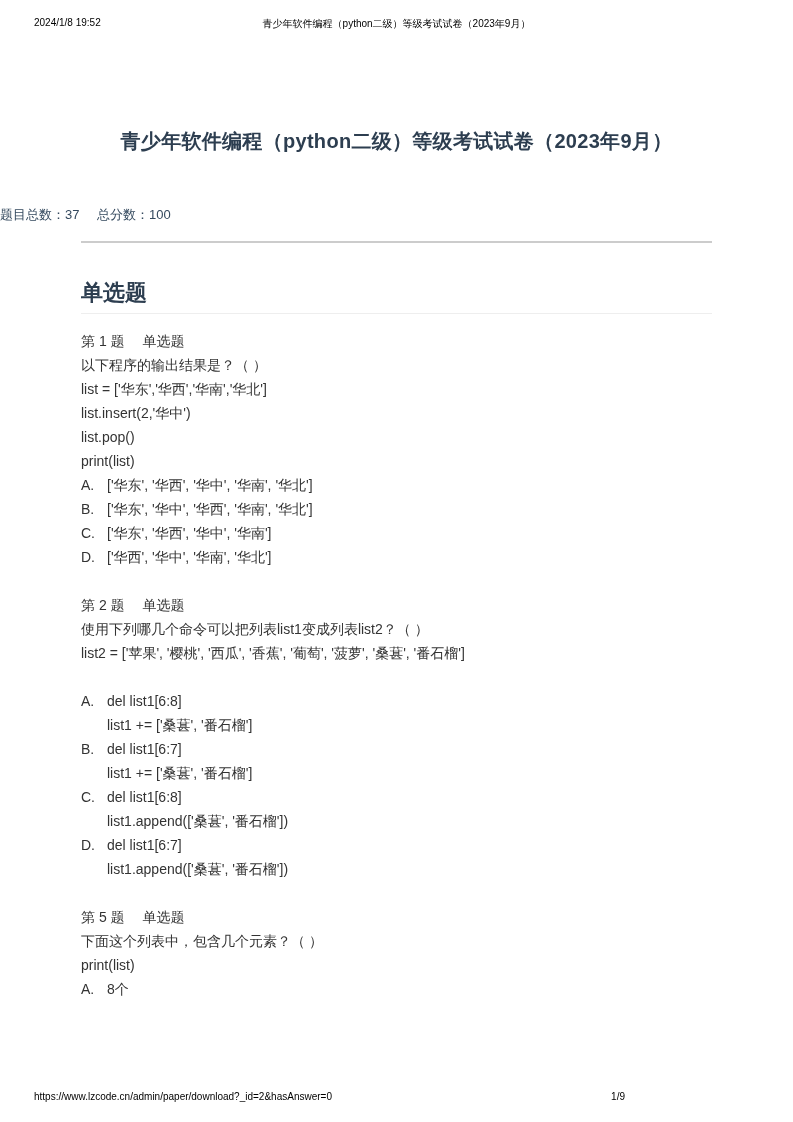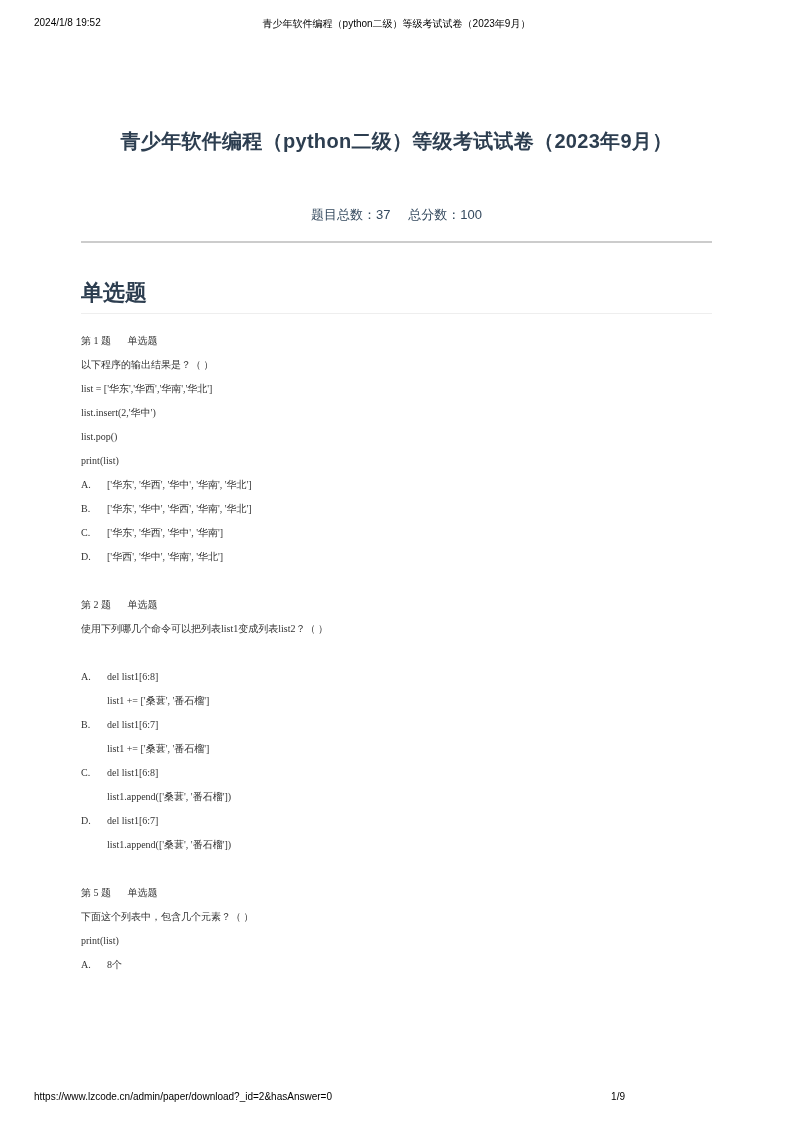--- a/index.html
+++ b/index.html
@@ -62,21 +62,21 @@
       font-size: 20px;
       font-weight: bold;
       color: #2d3e50;
       letter-spacing: 0.3px;
     }
     .summary {
       position: absolute;
       top: 206px;
       left: 0;
       width: 793px;
-      text-align: center;
+      text-align: left;
       font-size: 13px;
       color: #34495e;
     }
     .summary span + span {
       margin-left: 14px;
     }
     .hr-main {
       position: absolute;
       top: 241px;
       left: 81px;
@@ -98,23 +98,22 @@
       left: 81px;
       width: 631px;
       height: 1px;
       background: #eeeeee;
     }
     .content {
       position: absolute;
       top: 329px;
       left: 81px;
       width: 631px;
-      font-size: 10px;
+      font-size: 14px;
       color: #333333;
-      font-family: Liberation Serif, serif;
     }
     .line {
       height: 24px;
       line-height: 24px;
       white-space: nowrap;
     }
     .q-header .num {
       margin-right: 14px;
     }
     .option {
@@ -182,20 +181,21 @@
   </div>
 
   <div class="spacer"></div>
 
   <div>
     <div class="line q-header">
       <span class="num">第 2 题</span>
       <span>单选题</span>
     </div>
     <div class="line">使用下列哪几个命令可以把列表list1变成列表list2？（    ）</div>
+    <div class="line">list2 = ['苹果', '樱桃', '西瓜', '香蕉', '葡萄', '菠萝', '桑葚', '番石榴']</div>
     <div class="spacer"></div>
     <div>
       <div class="line option">
         <span class="opt-letter">A.</span>
         <span>del list1[6:8]</span>
       </div>
       <div class="line indent">list1 += ['桑葚', '番石榴']</div>
     </div>
     <div>
       <div class="line option">

